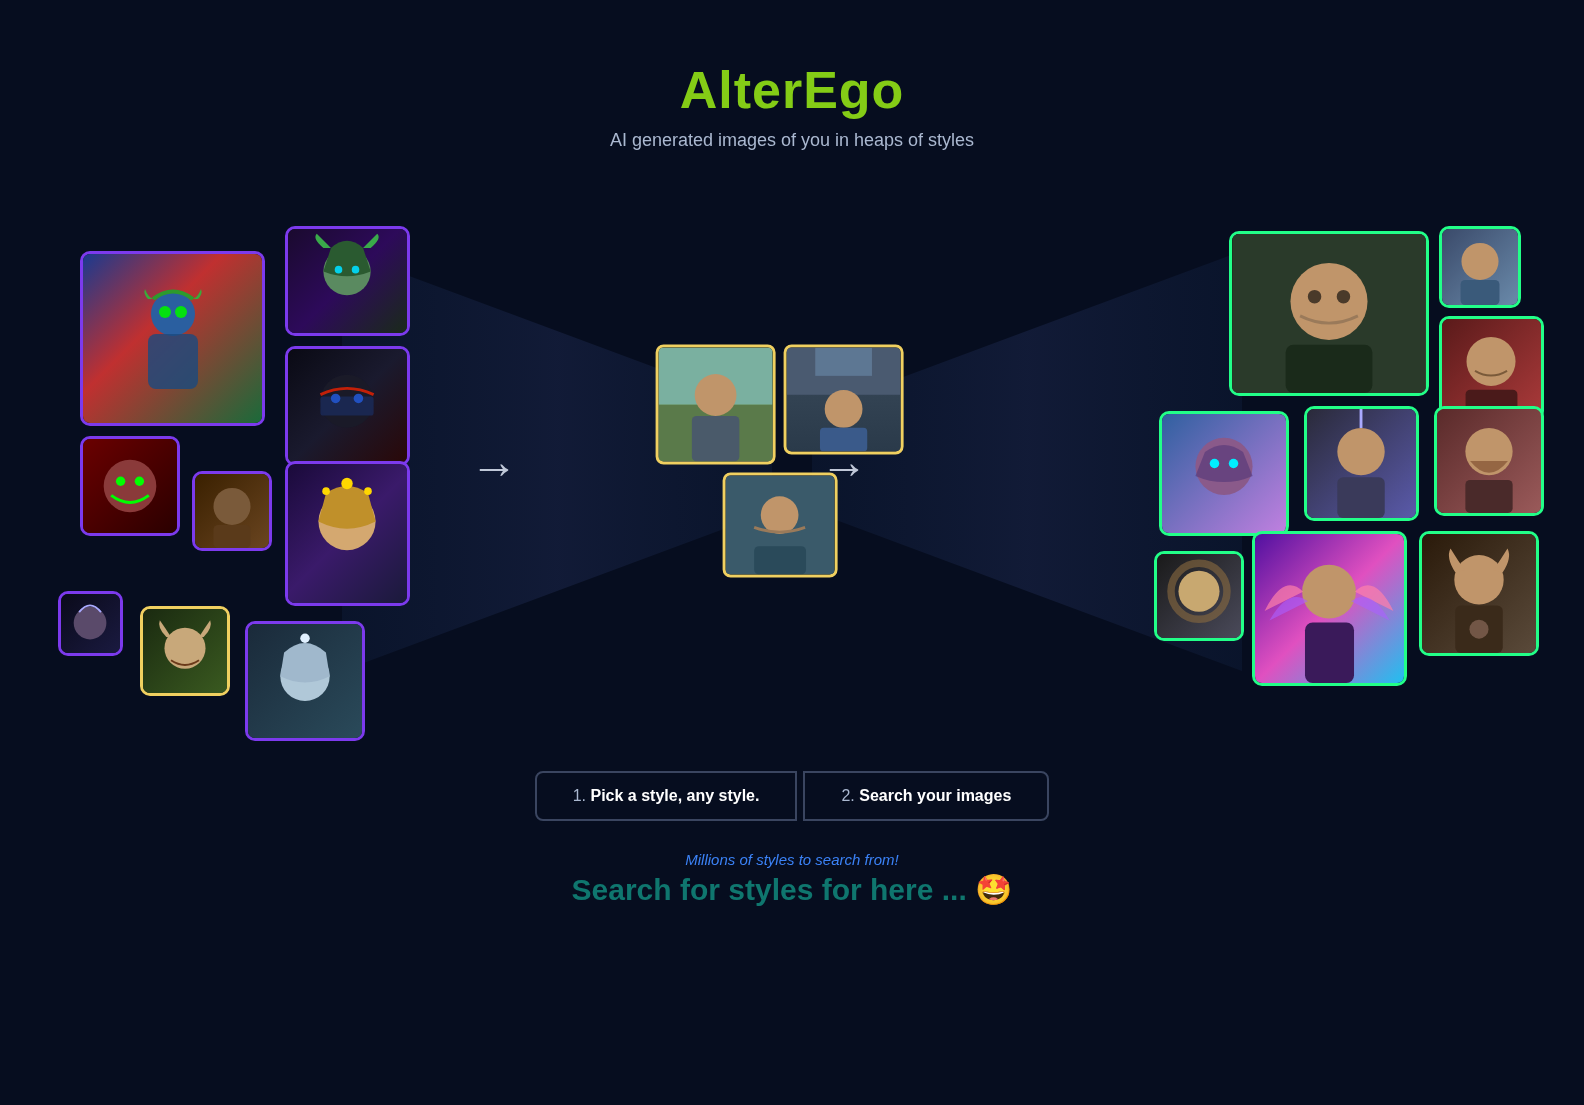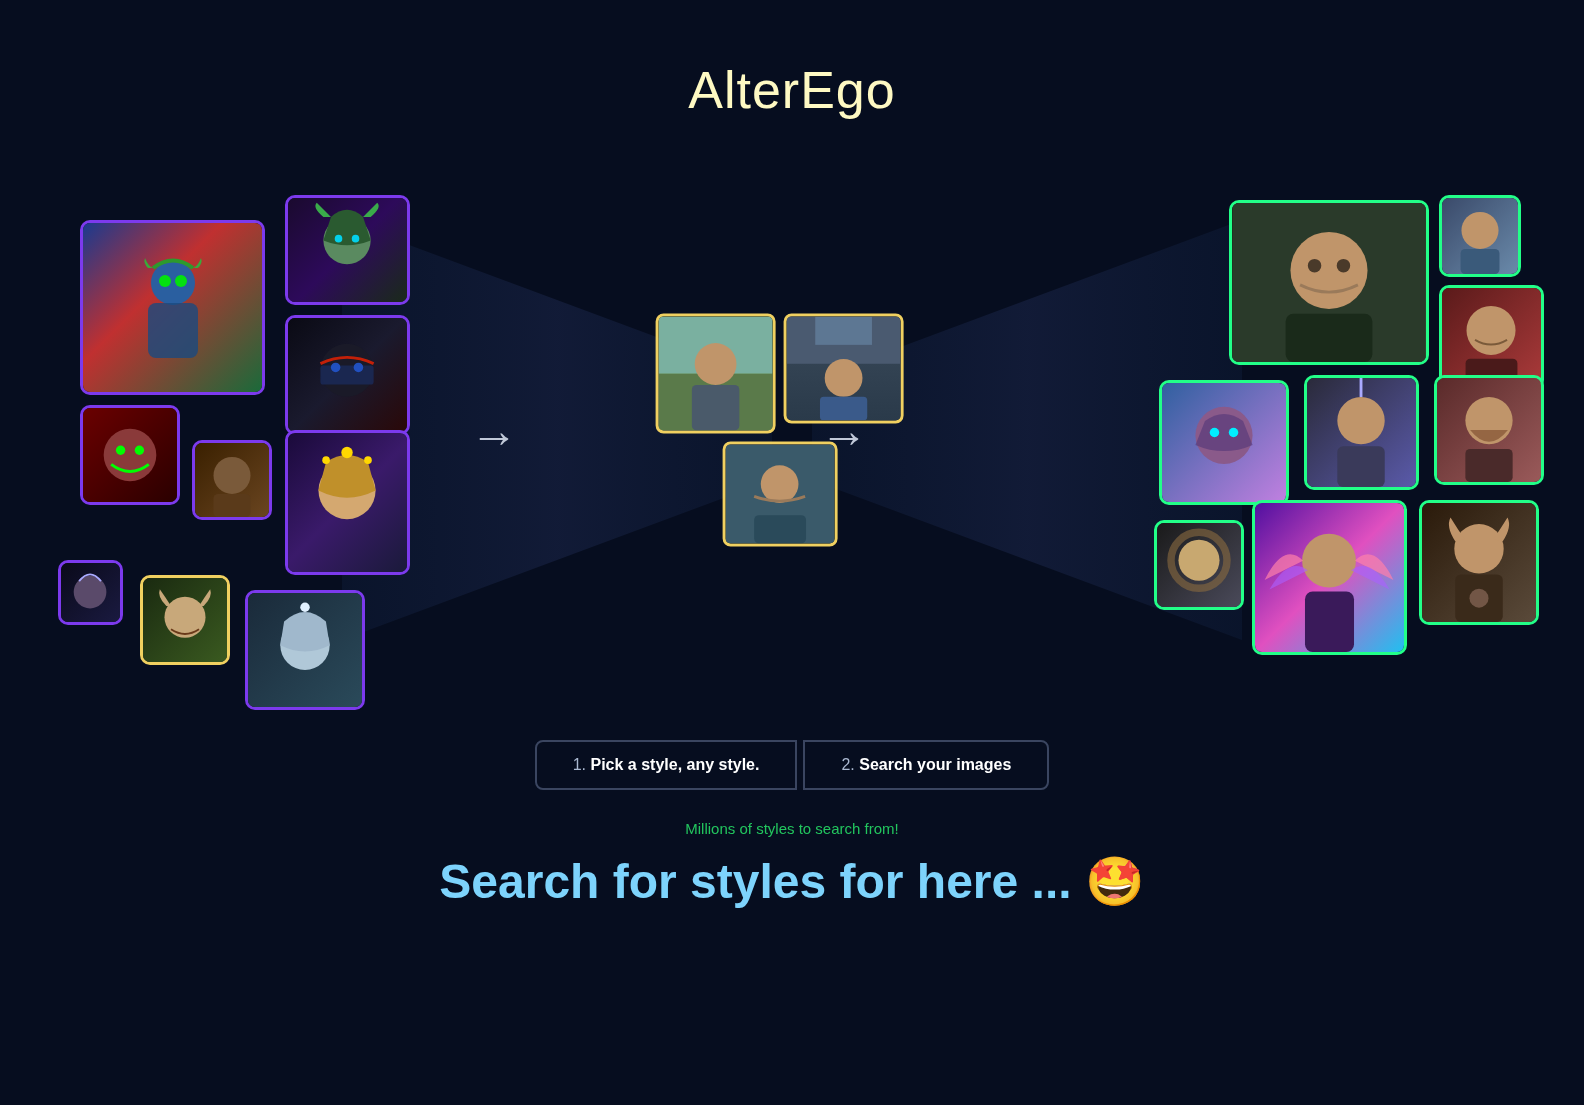--- a/index.html
+++ b/index.html
@@ -12,22 +12,22 @@
       overflow-x: hidden;
     }
 
     
     .header {
       text-align: center;
       padding: 60px 0 20px;
     }
     .header h1 {
       font-size: 52px;
-      font-weight: 400;
-      color: #fef9c3;
+      font-weight: 700;
+      color: #84cc16;
       letter-spacing: 1px;
       text-align: center;
     }
     .header p {
       font-size: 18px;
       color: #aab8d0;
       margin-top: 10px;
     }
 
     
@@ -87,35 +87,37 @@
     .step-btn span.num { font-weight: 400; color: #aab8d0; }
 
     
     .search-section {
       text-align: center;
       margin-top: 20px;
       padding: 0 0 40px;
     }
     .search-subtitle {
       font-size: 15px;
-      color: #22c55e;
-      margin-bottom: 16px;
+      color: #3b82f6;
+      margin-bottom: 4px;
+      font-style: italic;
     }
     .search-heading {
-      font-size: 48px;
+      font-size: 30px;
       font-weight: 800;
-      color: #7dd3fc;
+      color: #0f766e;
     }
 
   </style>
 </head>
 <body>
 
 <div class="header">
   <h1>AlterEgo</h1>
+  <p>AI generated images of you in heaps of styles</p>
 </div>
 
 <div class="demo-area">
 
   <svg class="funnel-bg" viewBox="0 0 900 420" xmlns="http://www.w3.org/2000/svg">
     <defs>
       <linearGradient id="funnelGrad" x1="0%" y1="0%" x2="100%" y2="0%">
         <stop offset="0%" style="stop-color:#0d1a35;stop-opacity:0.7"></stop>
         <stop offset="50%" style="stop-color:#162040;stop-opacity:0.9"></stop>
         <stop offset="100%" style="stop-color:#0d1a35;stop-opacity:0.7"></stop>

